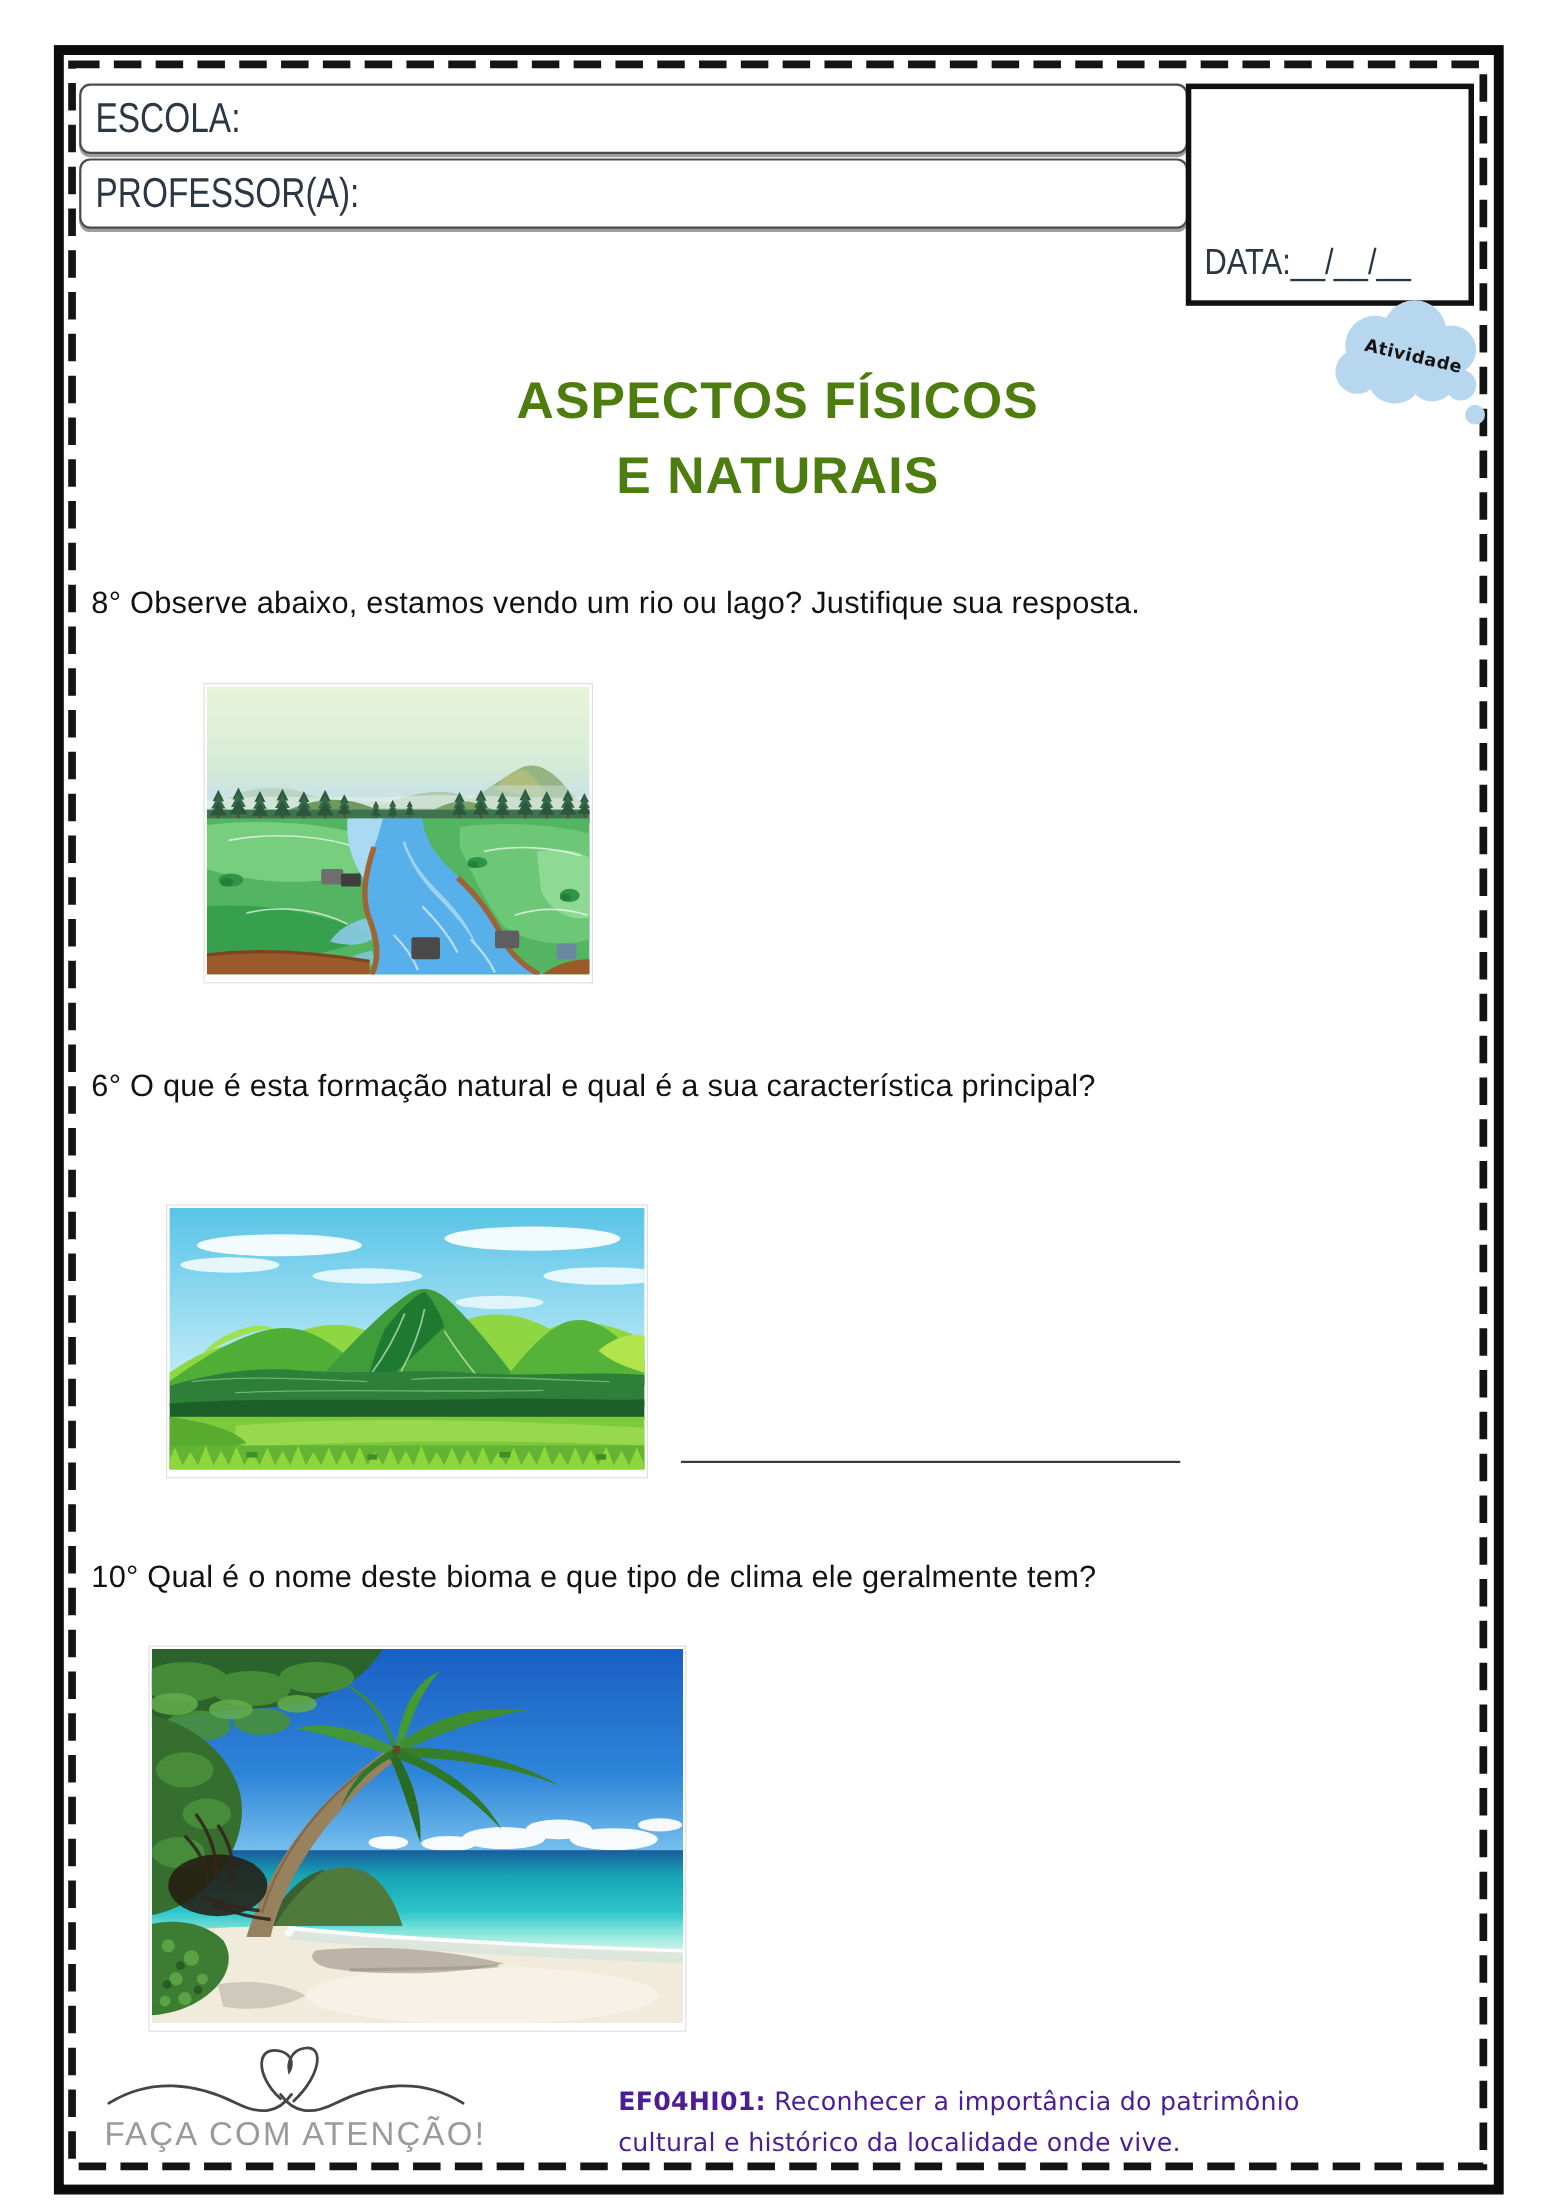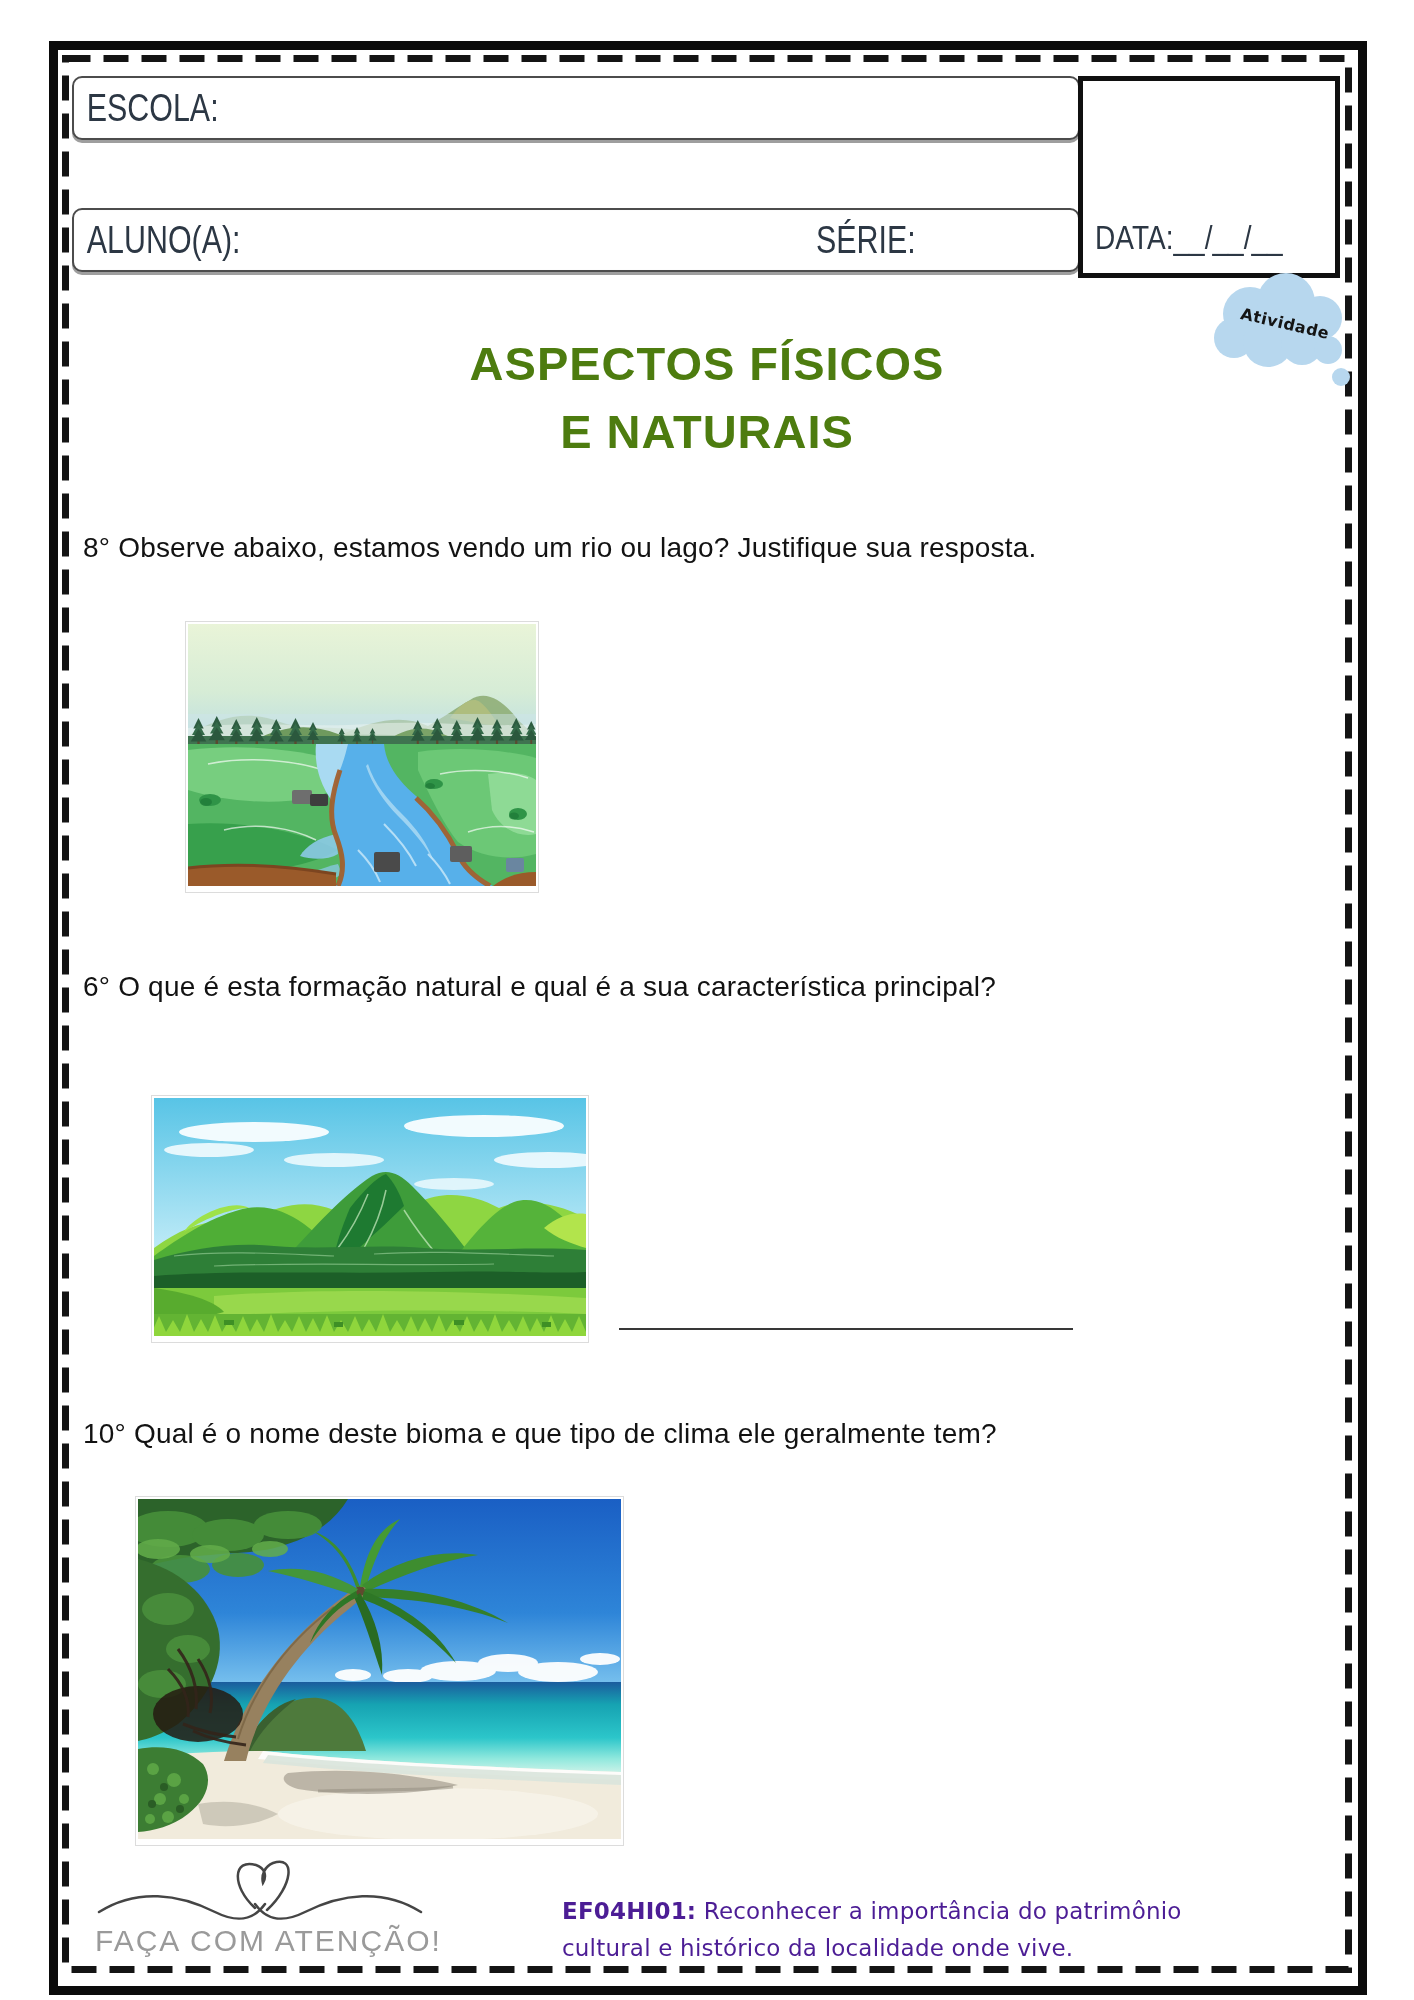--- a/index.html
+++ b/index.html
@@ -51,23 +51,22 @@
 <div class="sheet">
 
   <div class="abs outer-border"></div>
   <svg class="abs dashed-border-svg" width="1294" height="1922">
     <rect x="5.5" y="5.5" width="1283" height="1911" fill="none" stroke="#141414" stroke-width="7" stroke-dasharray="25 13"></rect>
   </svg>
 
   <div class="abs hrow" style="top:76px;">
     <span class="hlabel">ESCOLA:</span>
   </div>
-  <div class="abs hrow" style="top:208px;">
-    <span class="hlabel">ALUNO(A):</span>
-    <span class="serie">SÉRIE:</span>
+  <div class="abs hrow" style="top:144px;">
+    <span class="hlabel">PROFESSOR(A):</span>
   </div>
   <div class="abs date-box">
     <span class="date-text">DATA:__/__/__</span>
   </div>
 
   <div class="abs badge">
     <svg width="148" height="122" viewBox="0 0 148 122">
       <g fill="#b7d7ee">
         <circle cx="42" cy="42" r="27"></circle>
         <circle cx="78" cy="30" r="29"></circle>

